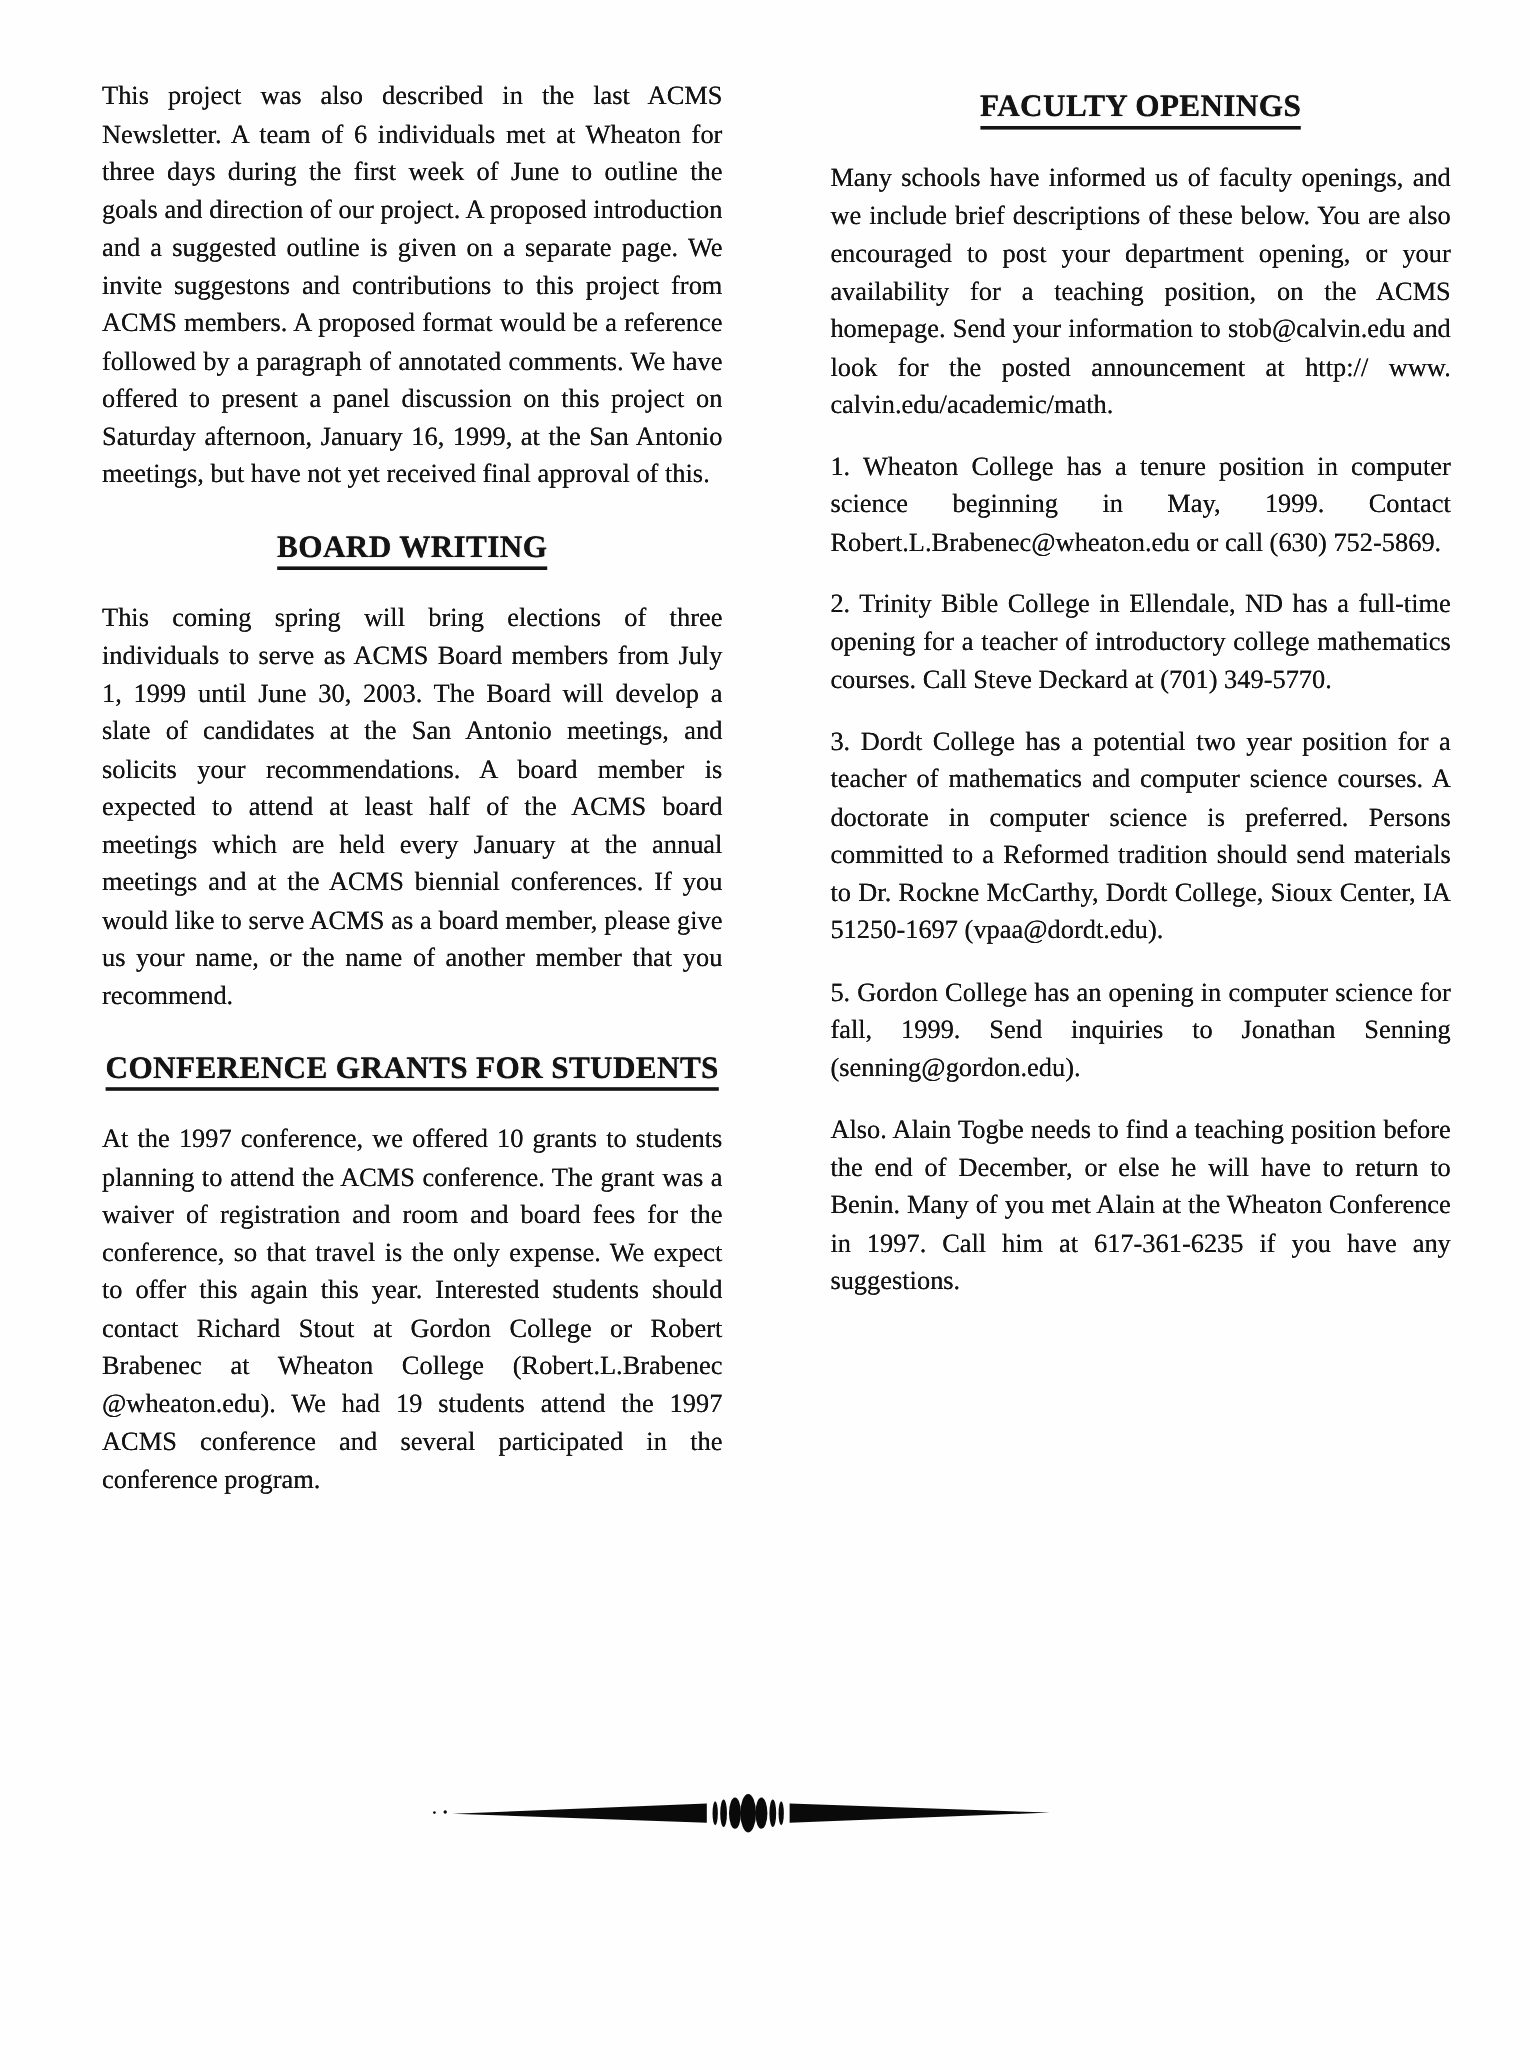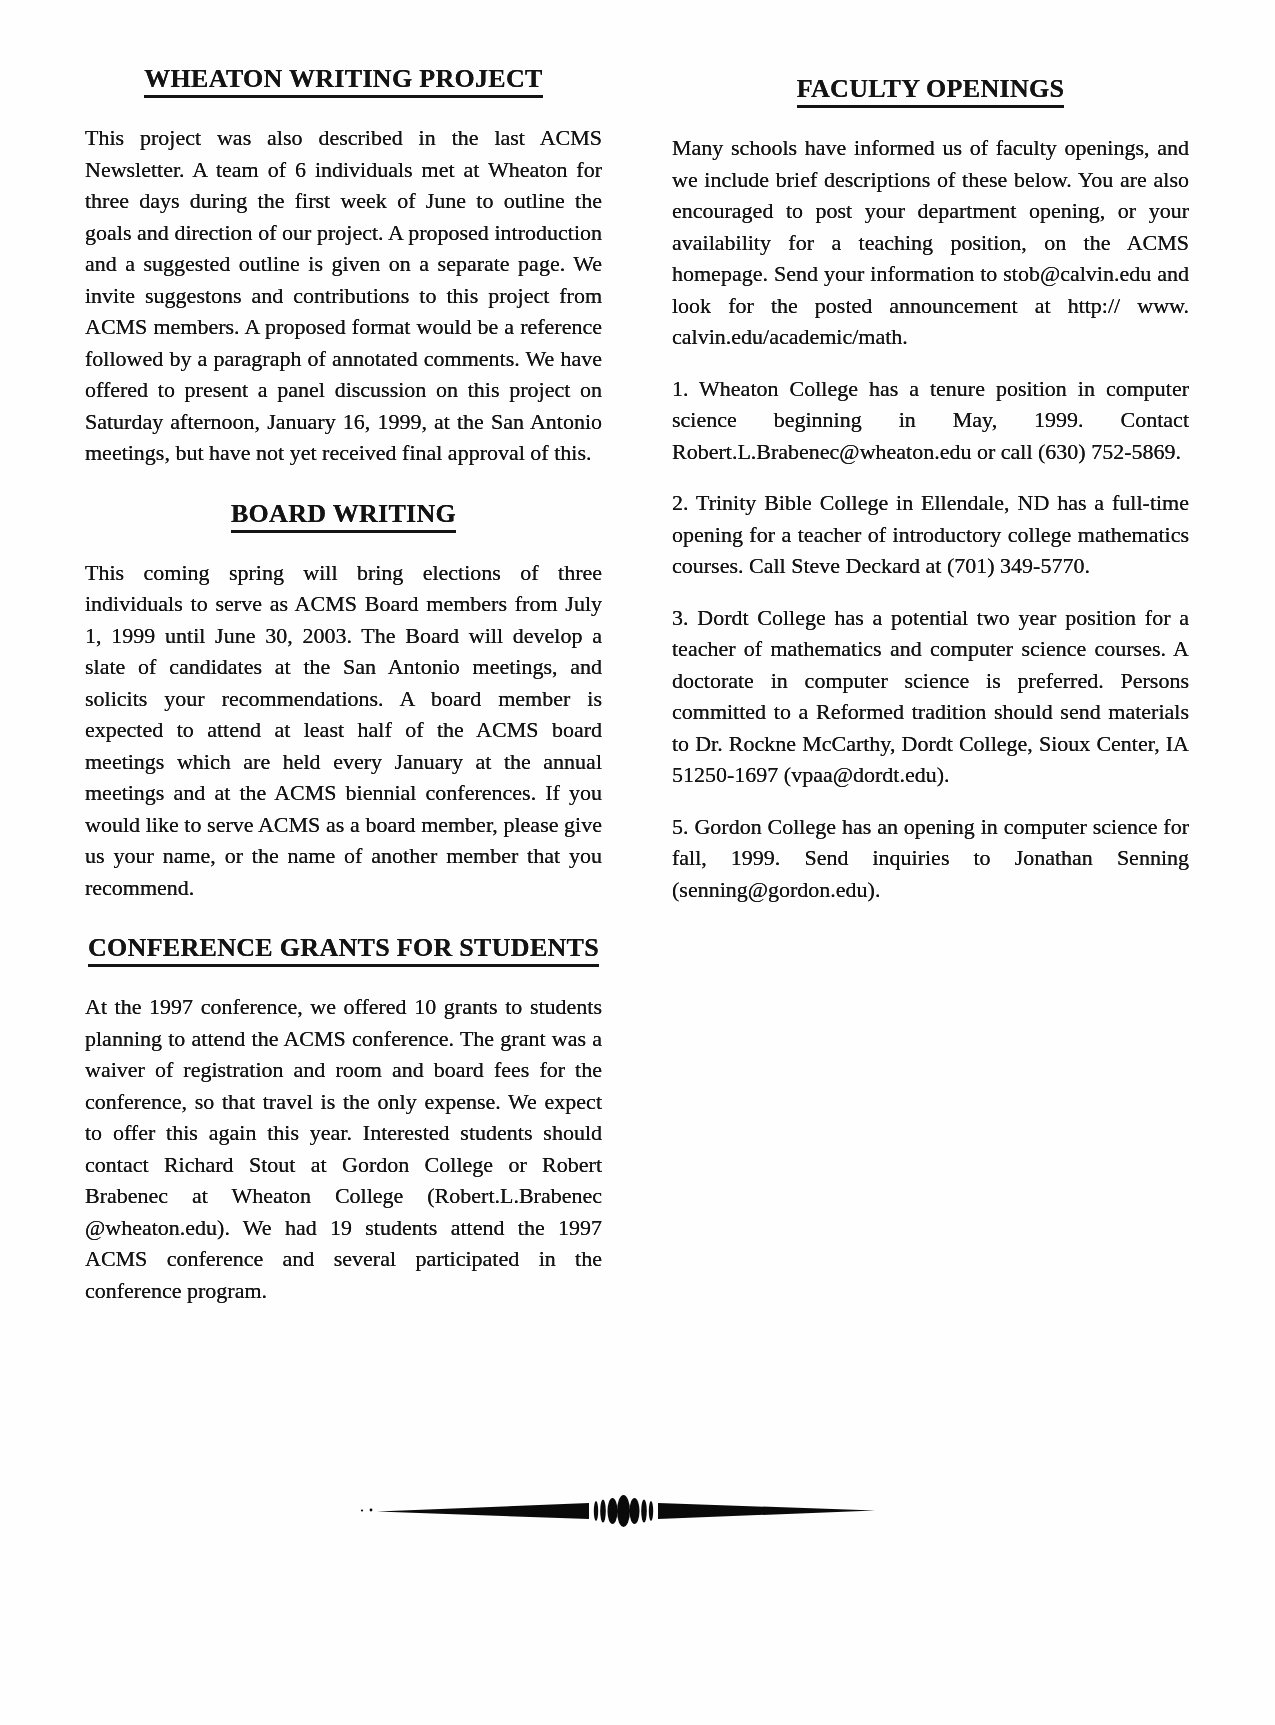--- a/index.html
+++ b/index.html
@@ -14,21 +14,21 @@
     background: #fefefe;
     font-family: "Liberation Serif", serif;
     color: #141414;
     overflow: hidden;
   }
   .col {
     position: absolute;
     width: 517px;
   }
   .col-left  { left: 85px;  top: 64px; }
-  .col-right { left: 672px; top: 74px; }
+  .col-right { left: 692px; top: 74px; }
   .sec-heading {
     text-align: center;
     font-size: 26px;
     font-weight: bold;
     letter-spacing: 0.3px;
     margin: 30px 0 24px 0;
     text-shadow: 0 0 0.6px currentColor;
   }
   .sec-heading.first { margin-top: 0; }
   .underlined {
@@ -50,23 +50,20 @@
     width: 520px;
     height: 44px;
   }
 </style>
 </head>
 <body>
 
 <div class="page">
 
   <div class="col col-left">
-    <h2 class="sec-heading first">
-      <span class="underlined">WHEATON WRITING PROJECT</span>
-    </h2>
     <p class="body-par">This project was also described in the last ACMS Newsletter.  A team of 6 individuals met at Wheaton for three days during the first week of June to outline the goals and direction of our project.  A proposed introduction and a suggested outline is given on a separate page.  We invite suggestons and contributions to this project from ACMS members.  A proposed format would be a reference followed by a paragraph of annotated comments.  We have offered to present a panel discussion on this project on Saturday afternoon, January 16, 1999, at the San Antonio meetings, but have not yet received final approval of this.</p>
 
     <h2 class="sec-heading">
       <span class="underlined">BOARD WRITING</span>
     </h2>
     <p class="body-par">This coming spring will bring elections of three individuals to serve as ACMS Board members from July 1, 1999 until June 30, 2003.  The Board will develop a slate of candidates at the San Antonio meetings, and solicits your recommendations.  A board member is expected to attend at least half of the ACMS board meetings which are held every January at the annual meetings and at the ACMS biennial conferences.  If you would like to serve ACMS as a board member, please give us your name, or the name of another member that you recommend.</p>
 
     <h2 class="sec-heading">
       <span class="underlined">CONFERENCE GRANTS FOR STUDENTS</span>
     </h2>
@@ -75,20 +72,21 @@
 
   <div class="col col-right">
     <h2 class="sec-heading first">
       <span class="underlined">FACULTY OPENINGS</span>
     </h2>
     <p class="body-par">Many schools have informed us of faculty openings, and we include brief descriptions of these below.  You are also encouraged to post your department opening, or your availability for a teaching position, on the ACMS homepage.  Send your information to stob@calvin.edu and look for the posted announcement at http:// www. calvin.edu/academic/math.</p>
     <p class="body-par">1.  Wheaton College has a tenure position in computer science beginning in May, 1999.  Contact Robert.L.Brabenec@wheaton.edu or call (630) 752-5869.</p>
     <p class="body-par">2.  Trinity Bible College in Ellendale, ND has a full-time opening for a teacher of introductory college mathematics courses.  Call Steve Deckard at (701) 349-5770.</p>
     <p class="body-par">3.  Dordt College has a potential two year position for a teacher of mathematics and computer science courses.  A doctorate in computer science is preferred.  Persons committed to a Reformed tradition should send materials to Dr. Rockne McCarthy, Dordt College, Sioux Center, IA 51250-1697 (vpaa@dordt.edu).</p>
     <p class="body-par">5.  Gordon College has an opening in computer science for fall, 1999.  Send inquiries to Jonathan Senning (senning@gordon.edu).</p>
+    <p class="body-par">Also. Alain Togbe needs to find a teaching position before the end of December, or else he will have to return to Benin. Many of you met Alain at the Wheaton Conference in 1997.  Call him at 617-361-6235 if you have any suggestions.</p>
   </div>
 
   <svg class="divider" viewBox="0 0 520 44" xmlns="http://www.w3.org/2000/svg">
     <g fill="#0a0a0a">
       <circle cx="5" cy="22.5" r="1.1"></circle>
       <circle cx="14" cy="22" r="1.4"></circle>
       <polygon points="20,23.5 232,15 232,31"></polygon>
       <ellipse cx="239" cy="23" rx="2.2" ry="10"></ellipse>
       <ellipse cx="246" cy="23" rx="2.8" ry="11.5"></ellipse>
       <ellipse cx="255.5" cy="23" rx="5" ry="13"></ellipse>

